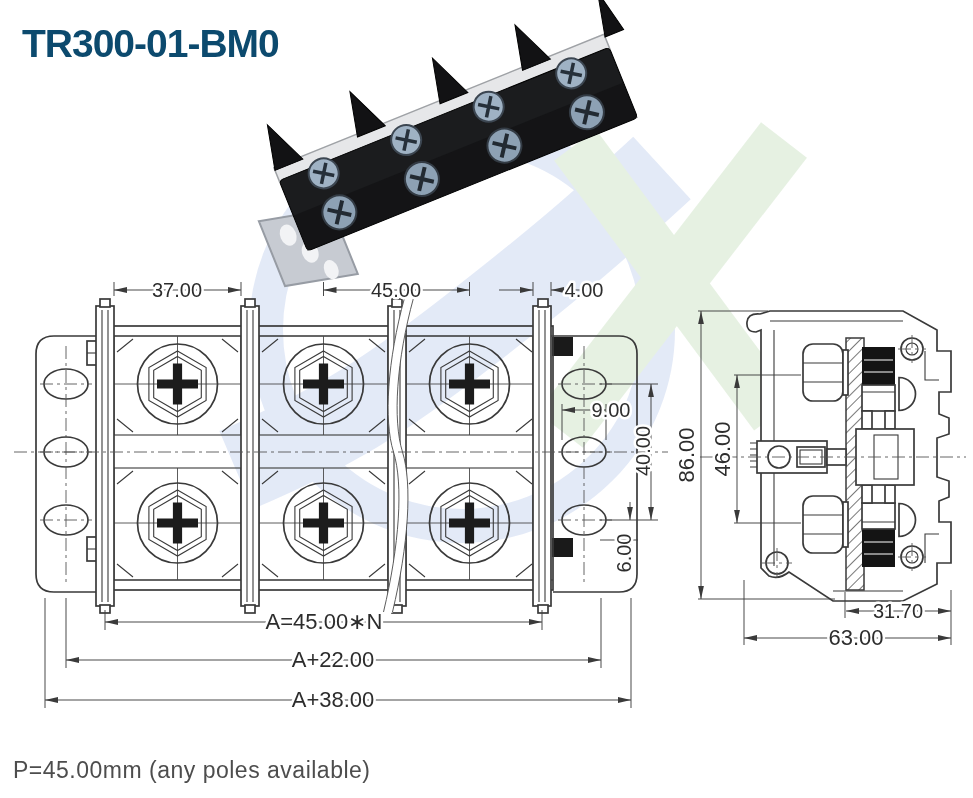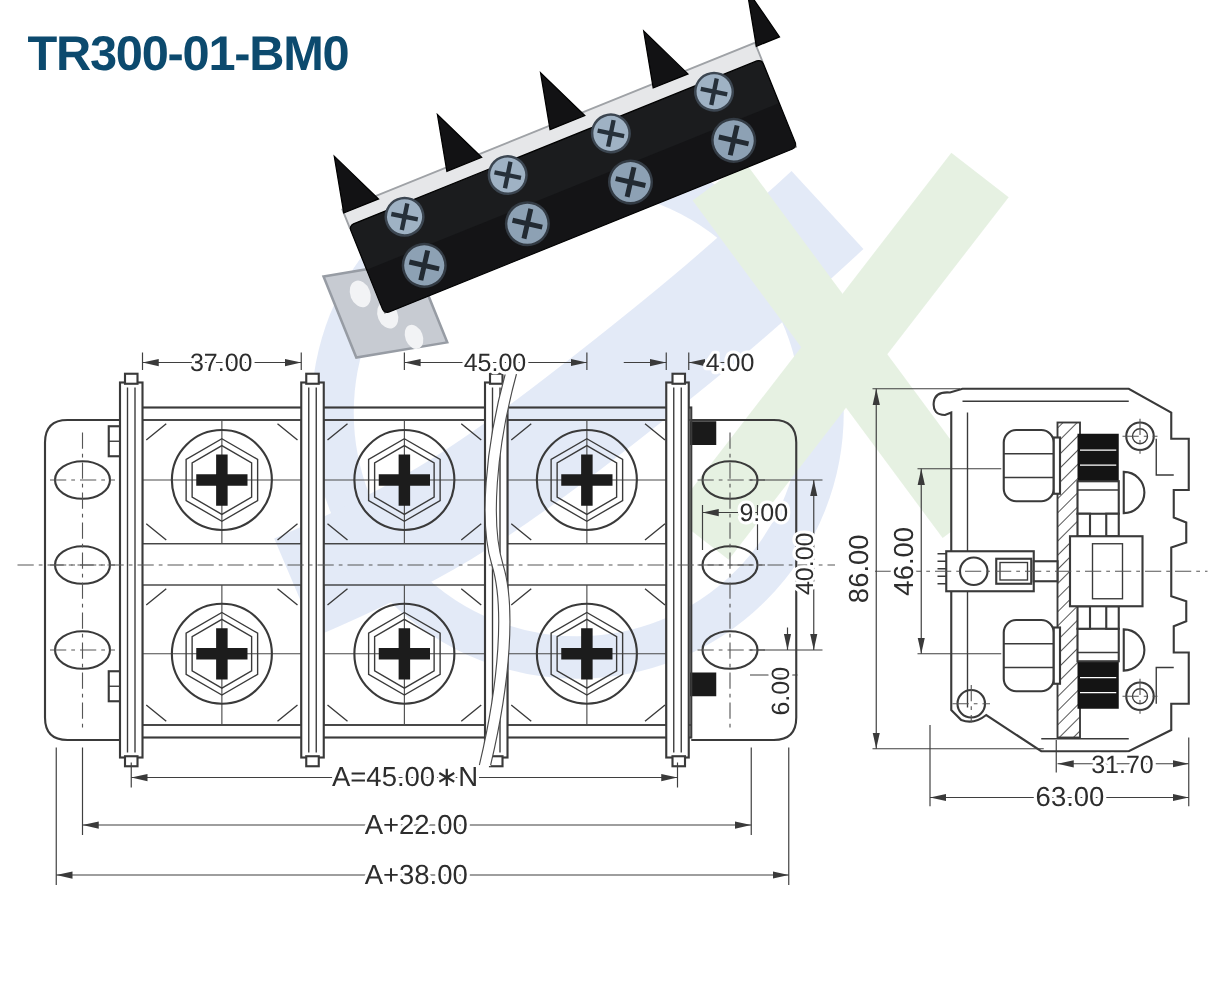--- a/index.html
+++ b/index.html
@@ -363,13 +363,14 @@
       <text class="dt" x="898" y="618">31.70</text>
 
       <line class="dm" x1="744" y1="580" x2="744" y2="645"></line>
       <line class="dm" x1="744" y1="638" x2="951" y2="638" marker-start="url(#ah)" marker-end="url(#ah)"></line>
       <text class="dt dtl" x="856" y="645">63.00</text>
     </g>
   </g>
 </svg>
 
   <div class="title">TR300-01-BM0</div>
+  <div class="footer">P=45.00mm  (any poles available)</div>
 </div>
 
 </body></html>

